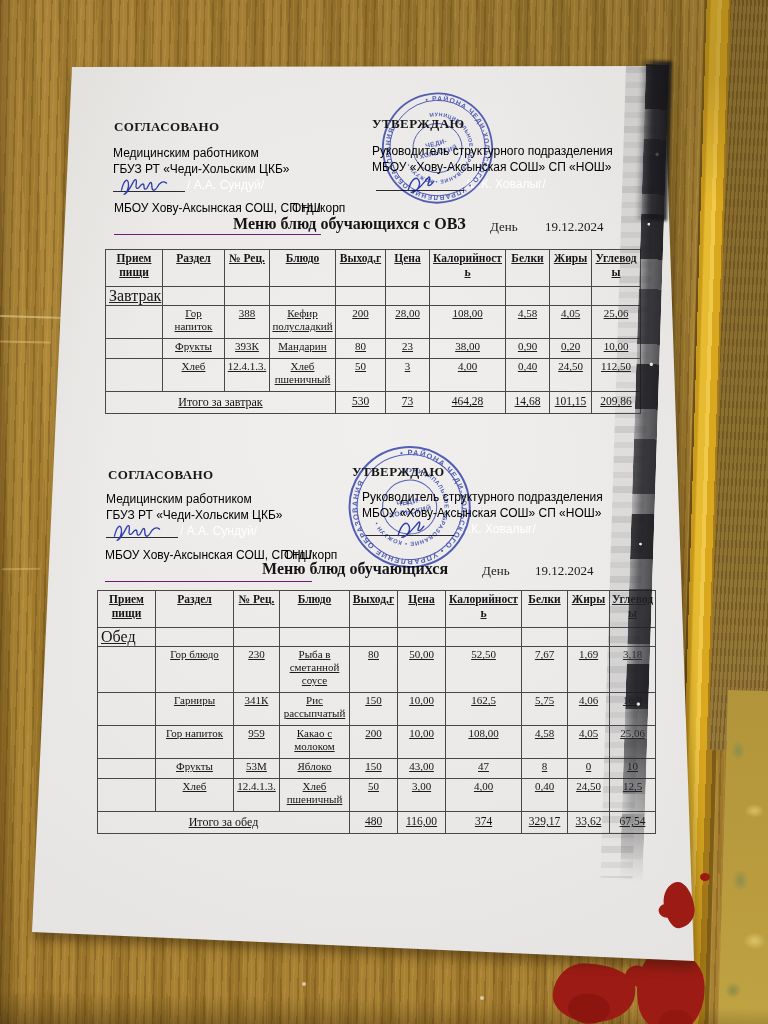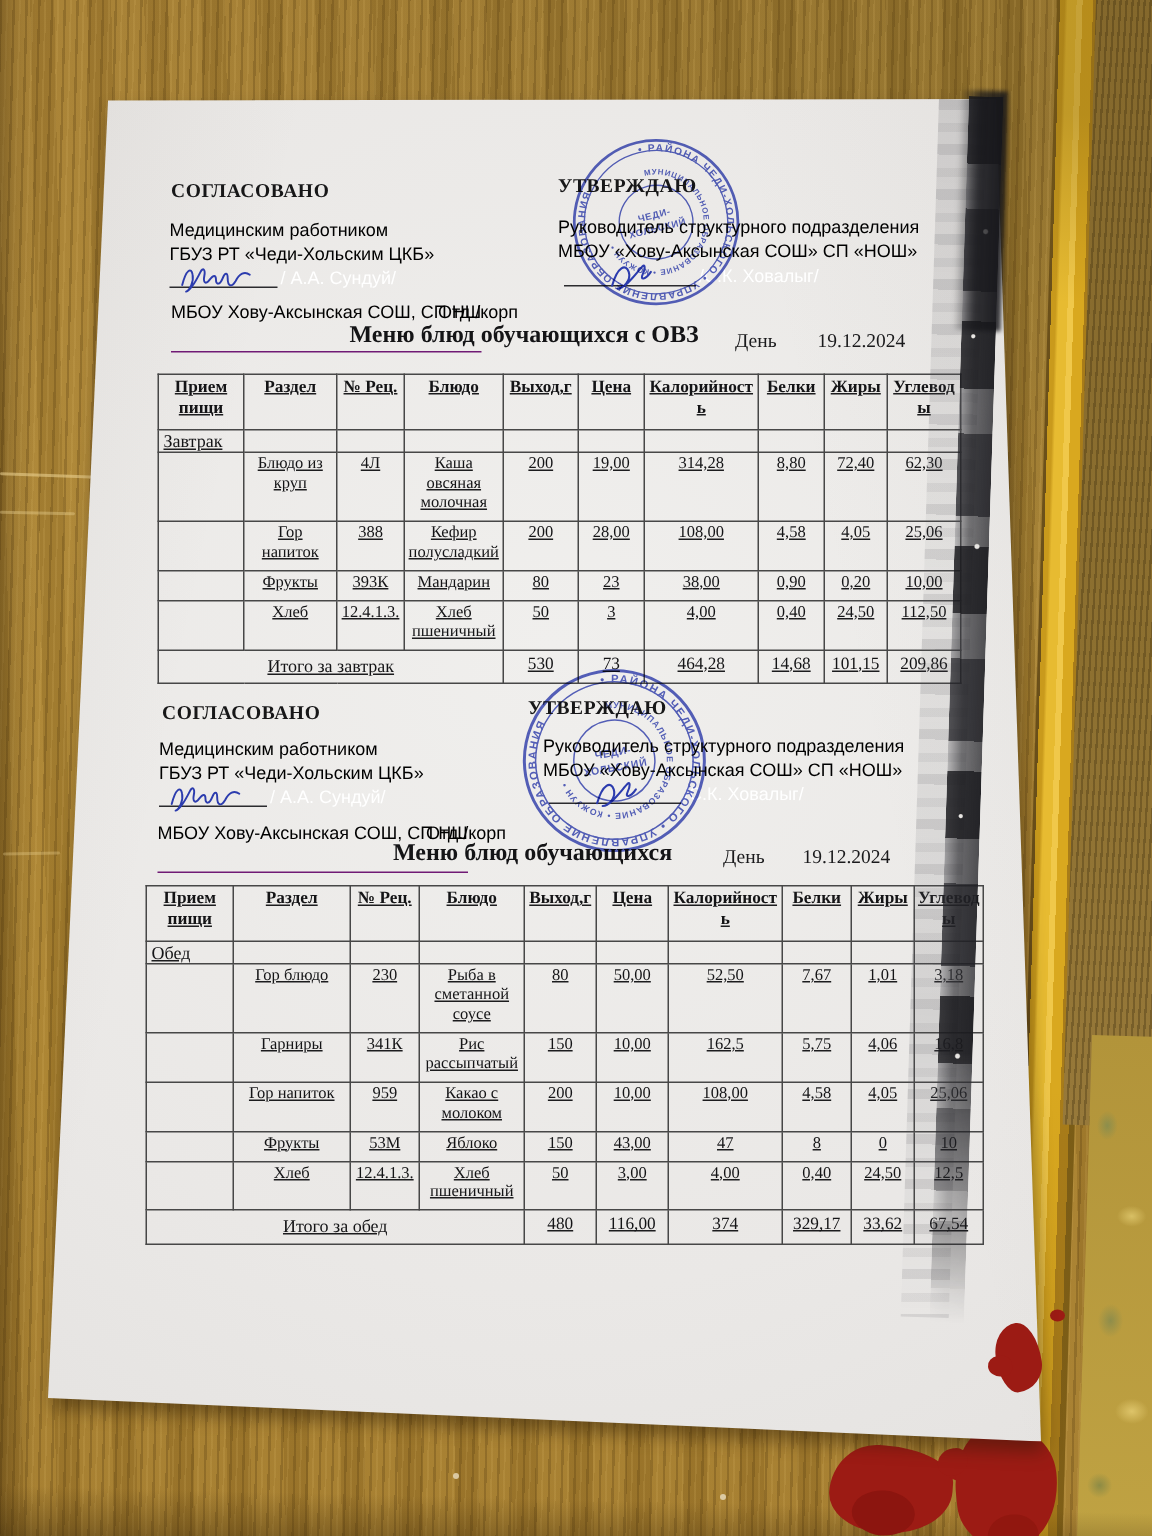--- a/index.html
+++ b/index.html
@@ -82,21 +82,21 @@
   .sigline{display:inline-block;border-bottom:1px solid #2b2b2e;height:13px;position:relative;vertical-align:bottom;margin-right:2px;}
   .scribble{position:absolute;left:3px;bottom:-6px;overflow:visible;}
   .school{border-bottom:1px solid #701a75;padding-bottom:19px;}
   .doc-title{position:absolute;font:700 16px "Liberation Serif",serif;color:#141416;white-space:nowrap;}
   .day{position:absolute;font:400 13px "Liberation Serif",serif;color:#1a1a1c;white-space:nowrap;}
 
   table.menu{position:absolute;border-collapse:collapse;table-layout:fixed;text-decoration:underline;}
   .menu th,.menu td{border:1px solid #474747;}
   .menu th{font:700 11.5px/1.2 "Liberation Serif",serif;padding:2px 1px 6px;text-align:center;vertical-align:top;overflow-wrap:anywhere;word-break:break-word;color:#141416;}
   .menu td{font:400 11px/1.18 "Liberation Serif",serif;text-align:center;vertical-align:top;overflow-wrap:anywhere;color:#141416;}
-  .meal-row td{height:14px;font-size:12px;text-align:left;padding:0 0 0 3px;vertical-align:middle;}
+  .meal-row td{height:14px;font-size:16px;text-align:left;padding:0 0 0 3px;vertical-align:middle;}
   .data-row td{padding:1px 2px 5px;}
   .total-row td{padding:3px 2px 4px;font-size:11.5px;}
   .total-row .tlabel{font-size:12px;}
 
   
   .stamp{position:absolute;mix-blend-mode:multiply;opacity:.85;}
   .st-c{fill:none;stroke:#3a49bb;stroke-width:2;}
   .st-c.thin{stroke-width:1;}
   .st-ring{font:700 7.5px "Liberation Sans",sans-serif;fill:#3a49bb;letter-spacing:1.1px;}
   .st-ring.small{font-size:5.8px;letter-spacing:.6px;}
@@ -187,32 +187,20 @@
           <td></td>
             <td></td>
             <td></td>
             <td></td>
             <td></td>
             <td></td>
             <td></td>
             <td></td>
             <td></td>
         </tr>
-        <tr class="data-row">
-            <td></td>
-            <td>Блюдо из круп</td>
-            <td>4Л</td>
-            <td>Каша овсяная молочная</td>
-            <td>200</td>
-            <td>19,00</td>
-            <td>314,28</td>
-            <td>8,80</td>
-            <td>72,40</td>
-            <td>62,30</td>
-          </tr>
           <tr class="data-row">
             <td></td>
             <td>Гор напиток</td>
             <td>388</td>
             <td>Кефир полусладкий</td>
             <td>200</td>
             <td>28,00</td>
             <td>108,00</td>
             <td>4,58</td>
             <td>4,05</td>
@@ -322,21 +310,21 @@
         </tr>
         <tr class="data-row">
             <td></td>
             <td>Гор блюдо</td>
             <td>230</td>
             <td>Рыба в сметанной соусе</td>
             <td>80</td>
             <td>50,00</td>
             <td>52,50</td>
             <td>7,67</td>
-            <td>1,01</td>
+            <td>1,69</td>
             <td>3,18</td>
           </tr>
           <tr class="data-row">
             <td></td>
             <td>Гарниры</td>
             <td>341К</td>
             <td>Рис рассыпчатый</td>
             <td>150</td>
             <td>10,00</td>
             <td>162,5</td>

